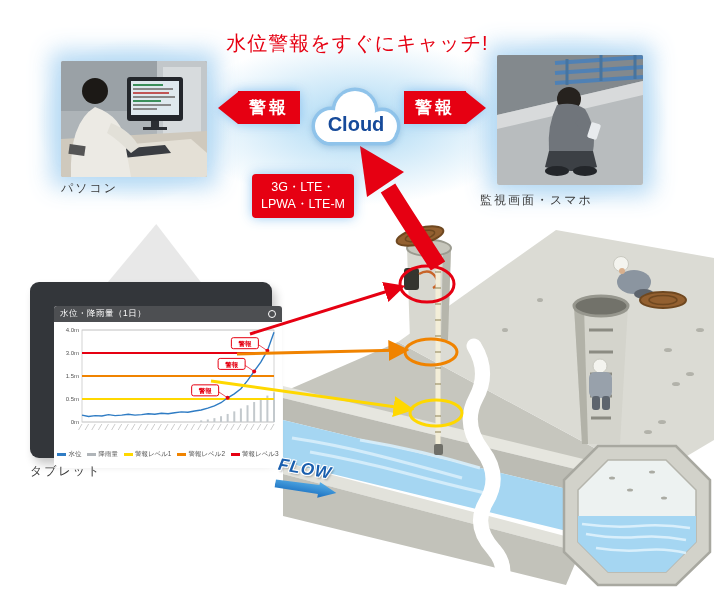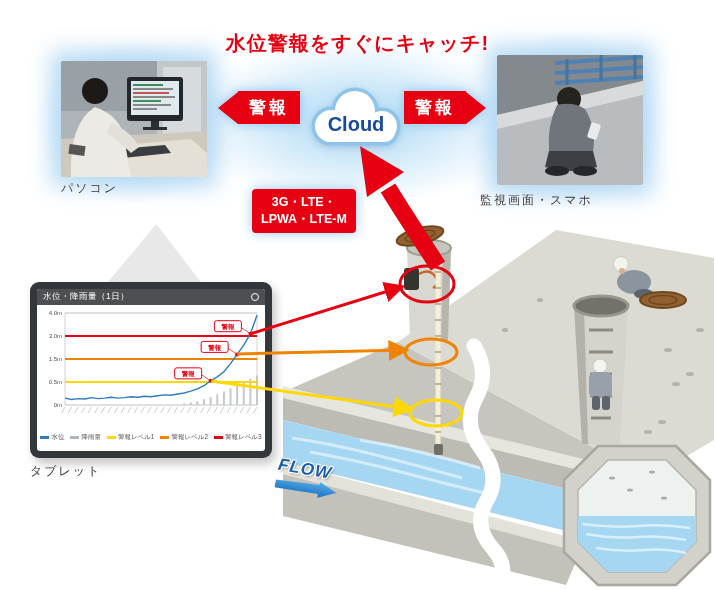--- a/index.html
+++ b/index.html
@@ -5,39 +5,39 @@
   *{margin:0;padding:0;box-sizing:border-box}
   html,body{width:715px;height:590px;overflow:hidden}
   body{position:relative;background:#fff;font-family:"Liberation Sans","DejaVu Sans",sans-serif}
   .abs{position:absolute}
   
   .glow{position:absolute;z-index:0;pointer-events:none}
   .glow-center{left:183px;top:38px;width:348px;height:168px;background:radial-gradient(ellipse at center,rgba(165,214,243,.95) 0%,rgba(165,214,243,0) 70%)}
   .glow-left{left:36px;top:38px;width:196px;height:166px;background:radial-gradient(ellipse at center,rgba(165,214,243,.95) 0%,rgba(165,214,243,0) 70%)}
   .glow-right{left:472px;top:30px;width:196px;height:180px;background:radial-gradient(ellipse at center,rgba(165,214,243,.95) 0%,rgba(165,214,243,0) 70%)}
   
-  .main-title{left:0;top:30px;width:715px;text-align:center;color:#e60012;font-size:20px;font-weight:700;letter-spacing:1px;z-index:6}
+  .main-title{left:0;top:30px;width:715px;text-align:center;color:#e60012;font-size:20px;font-weight:400;letter-spacing:1px;z-index:6}
   
   .photo{z-index:4;border-radius:2px;box-shadow:0 0 22px 10px rgba(170,212,242,.85);overflow:hidden}
   .photo svg{display:block}
   .caption{z-index:4;text-align:left;color:#3a3a3a;font-size:12px;letter-spacing:2px}
   
   .cloud{left:303px;top:84px;width:104px;height:68px;z-index:6;filter:drop-shadow(0 2px 3px rgba(90,140,190,.35))}
   
   .alarm{display:flex;align-items:center;z-index:6;filter:drop-shadow(0 0 6px rgba(130,190,240,.9))}
   .tri{width:0;height:0;border-top:16px solid transparent;border-bottom:16px solid transparent;display:block}
   .tri-left{border-right:20px solid #e60012}
   .tri-right{border-left:20px solid #e60012}
   .alarm-box{background:#e60012;color:#fff;font-size:17px;font-weight:800;letter-spacing:3px;padding:8px 11px;line-height:1;display:block}
   
-  .net-badge{left:252px;top:189px;z-index:6;background:#e60012;color:#fff;font-weight:700;font-size:12.5px;line-height:1.35;text-align:center;padding:5px 9px;border-radius:4px;box-shadow:0 0 12px rgba(140,195,240,.9)}
+  .net-badge{left:252px;top:174px;z-index:6;background:#e60012;color:#fff;font-weight:400;font-size:12.5px;line-height:1.35;text-align:center;padding:5px 9px;border-radius:4px;box-shadow:0 0 12px rgba(140,195,240,.9)}
   
   .wedge{left:98px;top:224px;width:112px;height:70px;background:#e4e4e4;opacity:.85;clip-path:polygon(52% 0,0 100%,100% 100%);z-index:1}
   
-  .monitor{left:30px;top:282px;width:242px;height:176px;background:#33363a;border-radius:9px;padding:7px;z-index:4;box-shadow:4px 6px 10px rgba(0,0,0,.22)}
+  .monitor{left:30px;top:282px;width:242px;height:176px;background:#33363a;border-radius:9px;padding:24px;z-index:4;box-shadow:4px 6px 10px rgba(0,0,0,.22)}
   .monitor-screen{width:228px;height:162px;background:#fff;border-radius:3px;overflow:hidden}
   .monitor-header{height:16px;background:#4d4f52;color:#fff;display:flex;align-items:center;justify-content:space-between;padding:0 6px}
   .monitor-header .htitle{font-size:8.5px;letter-spacing:.5px}
   .circle-icon{width:8px;height:8px;border:1.5px solid #fff;border-radius:50%;display:block}
   #chart-svg{display:block}
   .legend-row{height:28px;display:flex;align-items:center;justify-content:center;gap:6px;font-size:6.5px;color:#555}
   .lg-item{display:flex;align-items:center;gap:2px}
   .lg-mark{display:inline-block;width:9px;height:3px}
   
   .flow{left:276px;top:460px;z-index:6;transform:rotate(10deg)}

